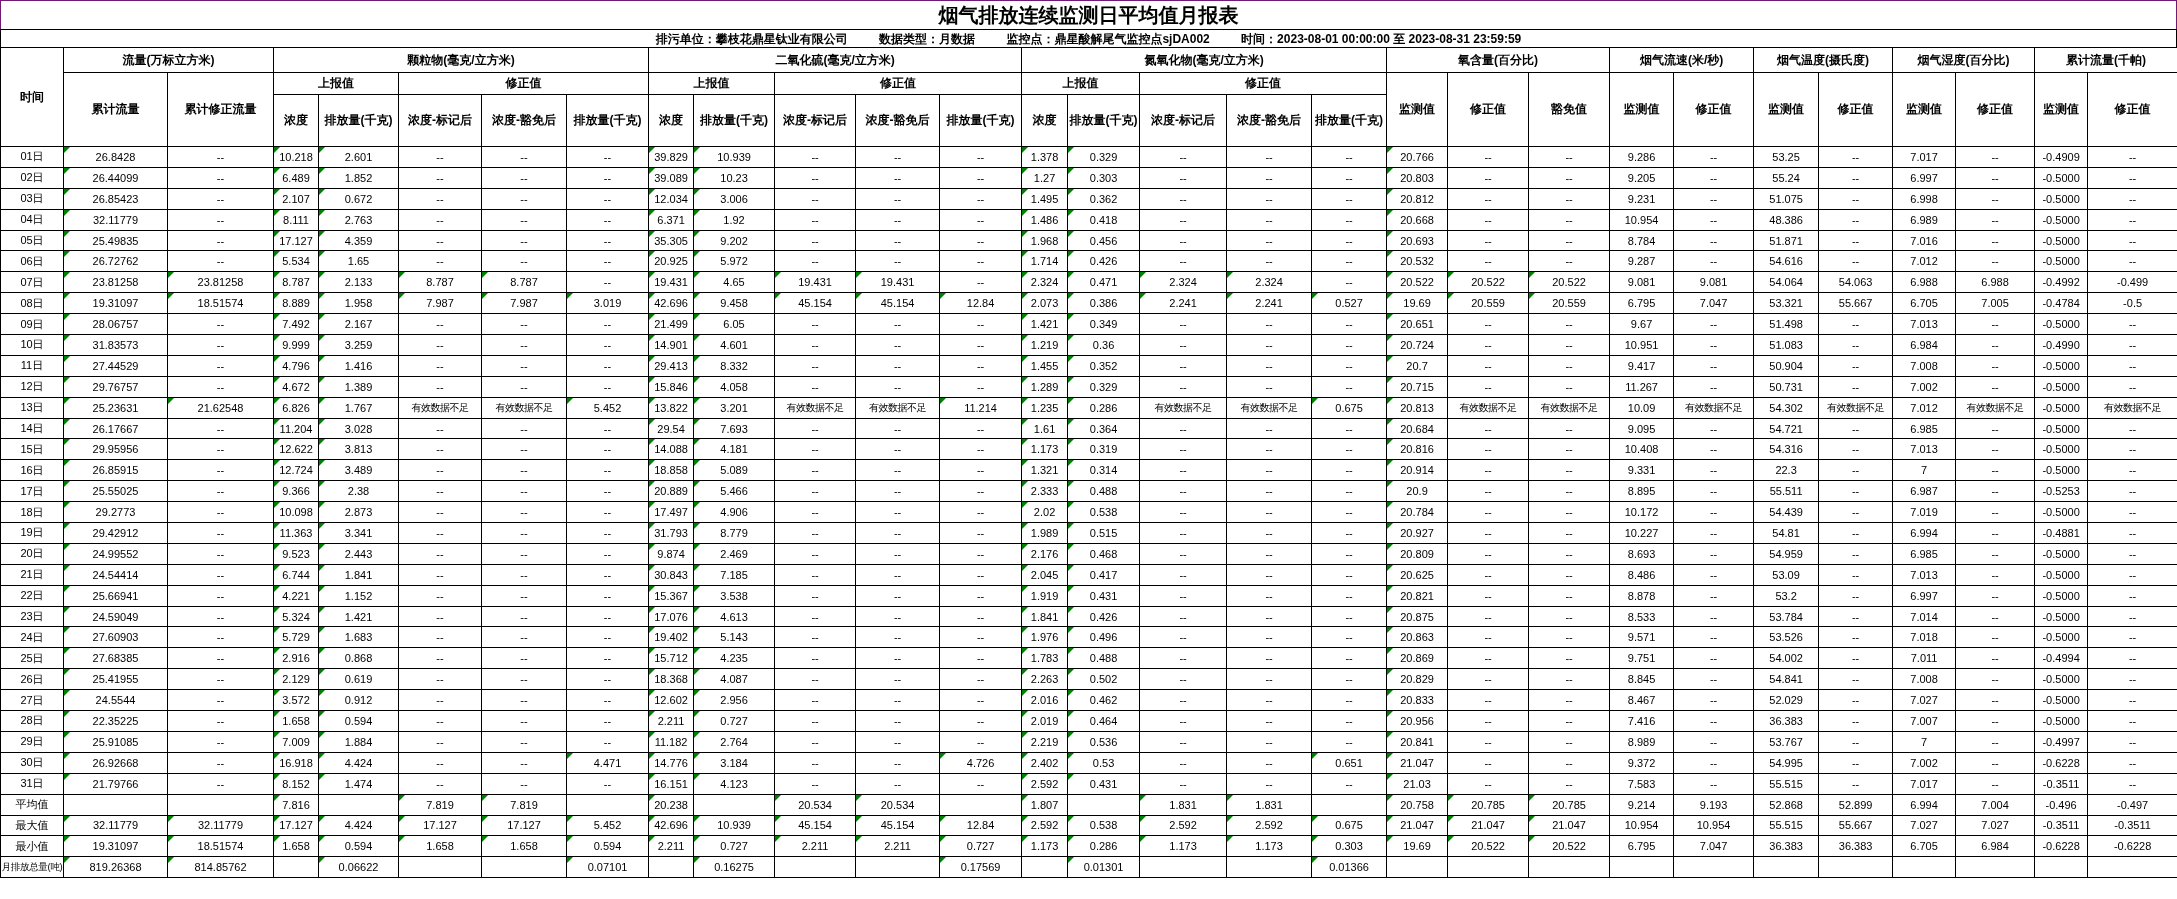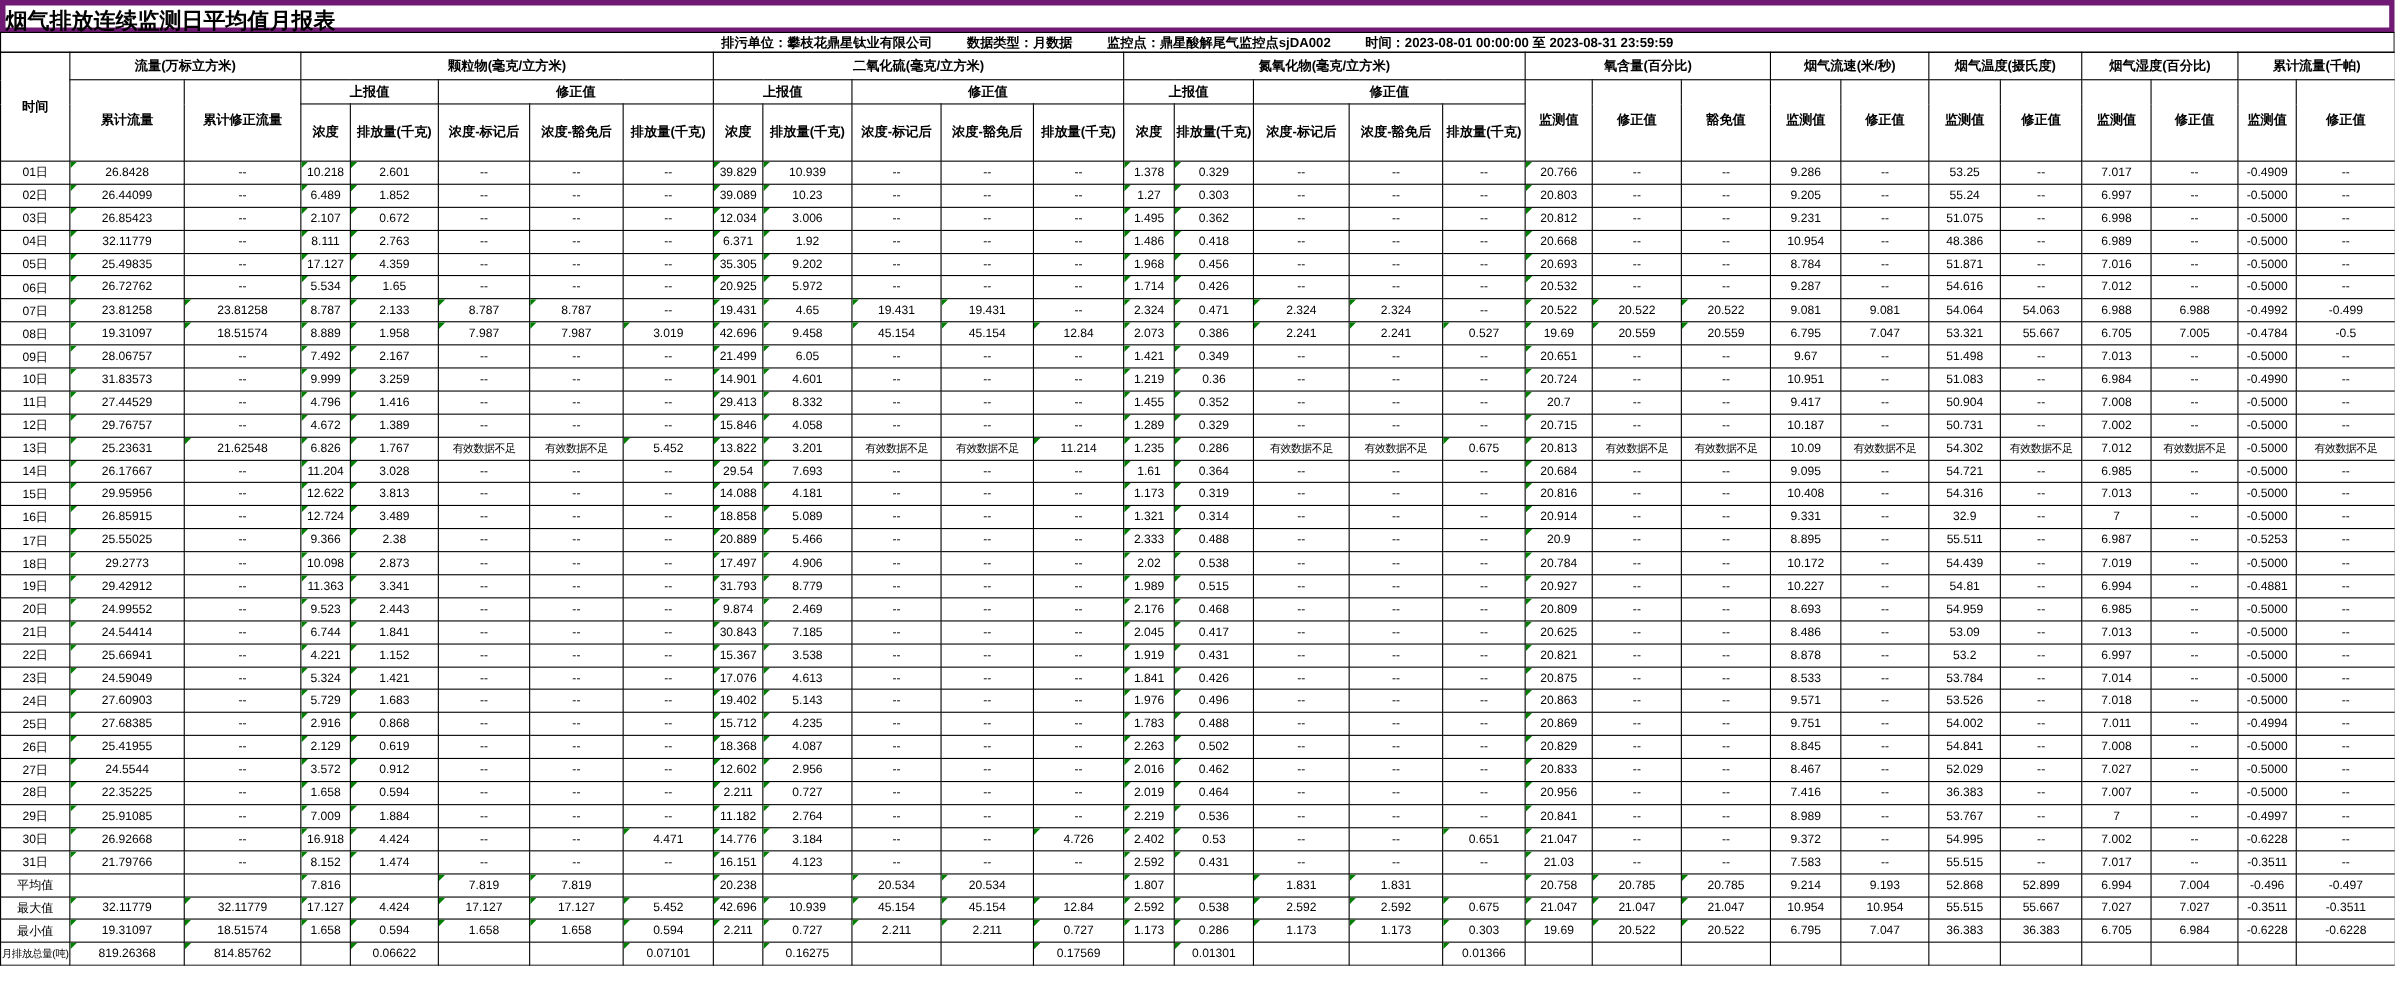--- a/index.html
+++ b/index.html
@@ -1,19 +1,19 @@
 <!DOCTYPE html>
 <html><head>
 <meta charset="utf-8">
 <style>
   html,body{margin:0;padding:0;background:#fff;}
   body{font-family:"Liberation Sans","DejaVu Sans",sans-serif;color:#000;width:2177px;}
   .report{width:2177px;}
-  .titlebar{box-sizing:border-box;width:2177px;height:30px;border:5px solid #701a75;
-    font-size:20px;font-weight:bold;line-height:29px;}
+  .titlebar{box-sizing:border-box;width:2177px;height:30px;border:1px solid #701a75;
+    text-align:center;font-size:20px;font-weight:bold;line-height:29px;}
   .notebar{box-sizing:border-box;width:2177px;height:20px;border:1px solid #000;margin-top:-1px;
     text-align:left;font-size:12px;line-height:19px;padding-left:2px;}
   .infobar{box-sizing:border-box;width:2177px;height:19px;border:1px solid #000;margin-top:-1px;
     text-align:center;font-size:12px;font-weight:bold;line-height:18px;}
   .infobar span{display:inline-block;margin:0 14px;}
   table{border-collapse:collapse;table-layout:fixed;width:2177px;margin-top:-1px;}
   th,td{box-sizing:border-box;border:1px solid #000;text-align:center;vertical-align:middle;
     padding:0;position:relative;overflow:hidden;}
   thead th{font-weight:bold;font-size:12px;white-space:normal;word-break:break-all;line-height:1.25;}
   thead tr.r1 th{height:25px;margin-top:44px;}
@@ -479,21 +479,21 @@
           <td>--</td>
           <td>--</td>
           <td>1.289<span class="tri" style="border-top-color: rgb(0, 128, 0);"></span></td>
           <td>0.329<span class="tri" style="border-top-color: rgb(0, 128, 0);"></span></td>
           <td>--</td>
           <td>--</td>
           <td>--</td>
           <td>20.715<span class="tri" style="border-top-color: rgb(0, 128, 0);"></span></td>
           <td>--</td>
           <td>--</td>
-          <td>10.187</td>
+          <td>11.267</td>
           <td>--</td>
           <td>50.731</td>
           <td>--</td>
           <td>7.002</td>
           <td>--</td>
           <td>-0.5000</td>
           <td>--</td>
         </tr>
         <tr>
           <td class="rowlabel">13日</td>
@@ -605,21 +605,21 @@
           <td>1.321<span class="tri" style="border-top-color: rgb(0, 128, 0);"></span></td>
           <td>0.314<span class="tri" style="border-top-color: rgb(0, 128, 0);"></span></td>
           <td>--</td>
           <td>--</td>
           <td>--</td>
           <td>20.914<span class="tri" style="border-top-color: rgb(0, 128, 0);"></span></td>
           <td>--</td>
           <td>--</td>
           <td>9.331</td>
           <td>--</td>
-          <td>32.9</td>
+          <td>22.3</td>
           <td>--</td>
           <td>7</td>
           <td>--</td>
           <td>-0.5000</td>
           <td>--</td>
         </tr>
         <tr>
           <td class="rowlabel">17日</td>
           <td>25.55025<span class="tri" style="border-top-color: rgb(0, 128, 0);"></span></td>
           <td>--</td>

